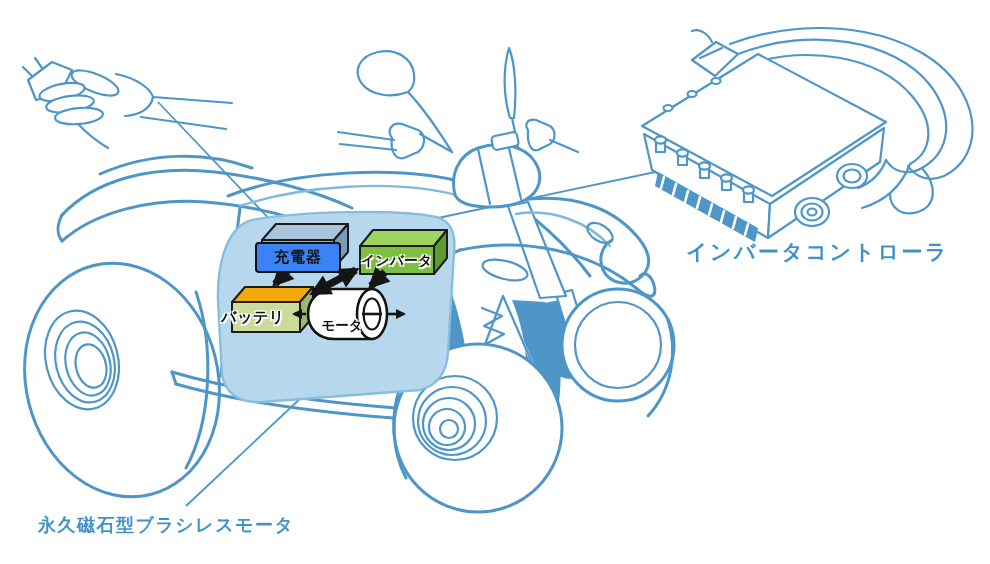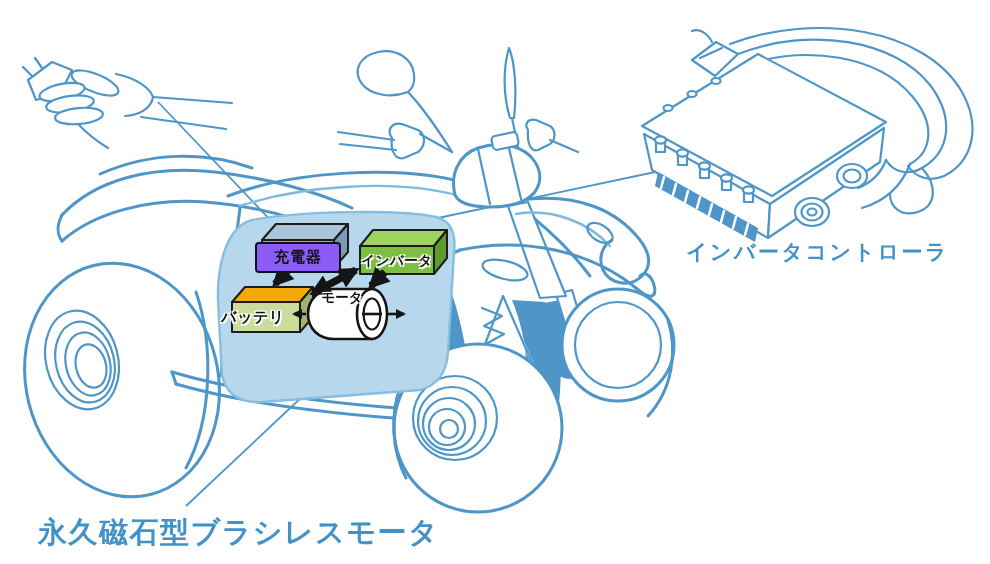--- a/index.html
+++ b/index.html
@@ -25,38 +25,38 @@
 
   
   .overlay{position:absolute;display:flex;align-items:center;justify-content:center;}
   .halo{
     color:#111;font-weight:bold;
     text-shadow:-1.5px -1.5px 0 #fff,1.5px -1.5px 0 #fff,-1.5px 1.5px 0 #fff,1.5px 1.5px 0 #fff,0 0 3px #fff;
     white-space:nowrap;
   }
   #charger-label{
     left:255px;top:242px;width:82px;height:27px;
-    background:#8b5cf6;border:2.4px solid #111;border-radius:4px;
+    background:#3b82f6;border:2.4px solid #111;border-radius:4px;
     font-size:15px;font-weight:bold;color:#111;letter-spacing:1px;
   }
   #inverter-label{left:356px;top:249px;width:82px;height:24px;font-size:13.5px;letter-spacing:0.5px;}
   #battery-label{left:215px;top:303px;width:76px;height:28px;font-size:15px;letter-spacing:0.5px;}
-  #motor-label{left:311px;top:286px;width:62px;height:23px;font-size:13.5px;}
+  #motor-label{left:311px;top:314px;width:62px;height:23px;font-size:13.5px;}
   #controller-annotation{position:absolute;left:686px;top:238px;}
   #controller-title{
     color:var(--title_text,#4193C7);font-size:21px;font-weight:bold;letter-spacing:2.5px;white-space:nowrap;
   }
   .controller-line{
     color:var(--body_text,#5FA7D3);font-size:19px;font-weight:bold;letter-spacing:1.5px;
     line-height:30px;white-space:nowrap;
   }
   #controller-line1{margin-top:5px;}
   #motor-annotation{
     position:absolute;left:38px;top:513px;
-    color:var(--title_text,#4193C7);font-size:29px;font-weight:bold;letter-spacing:1.5px;white-space:nowrap;
+    color:var(--title_text,#4193C7);font-size:18px;font-weight:bold;letter-spacing:1.5px;white-space:nowrap;
   }
 </style>
 </head>
 <body>
 
 <div id="stage" style="--background: #FFFFFF; --line_art: #4E96C8; --line_art_light: #7FB9DD; --solid_fill: #4E96C8; --panel_fill: #B7D8EC; --panel_edge: #86BEDF; --arrow: #151515; --title_text: #4193C7; --body_text: #5FA7D3;">
 
 <svg width="990" height="564" viewBox="0 0 990 564">
   <defs>
     <marker id="ah" viewBox="0 0 12 12" refX="9" refY="6" markerWidth="3.4" markerHeight="3.4" orient="auto-start-reverse">

